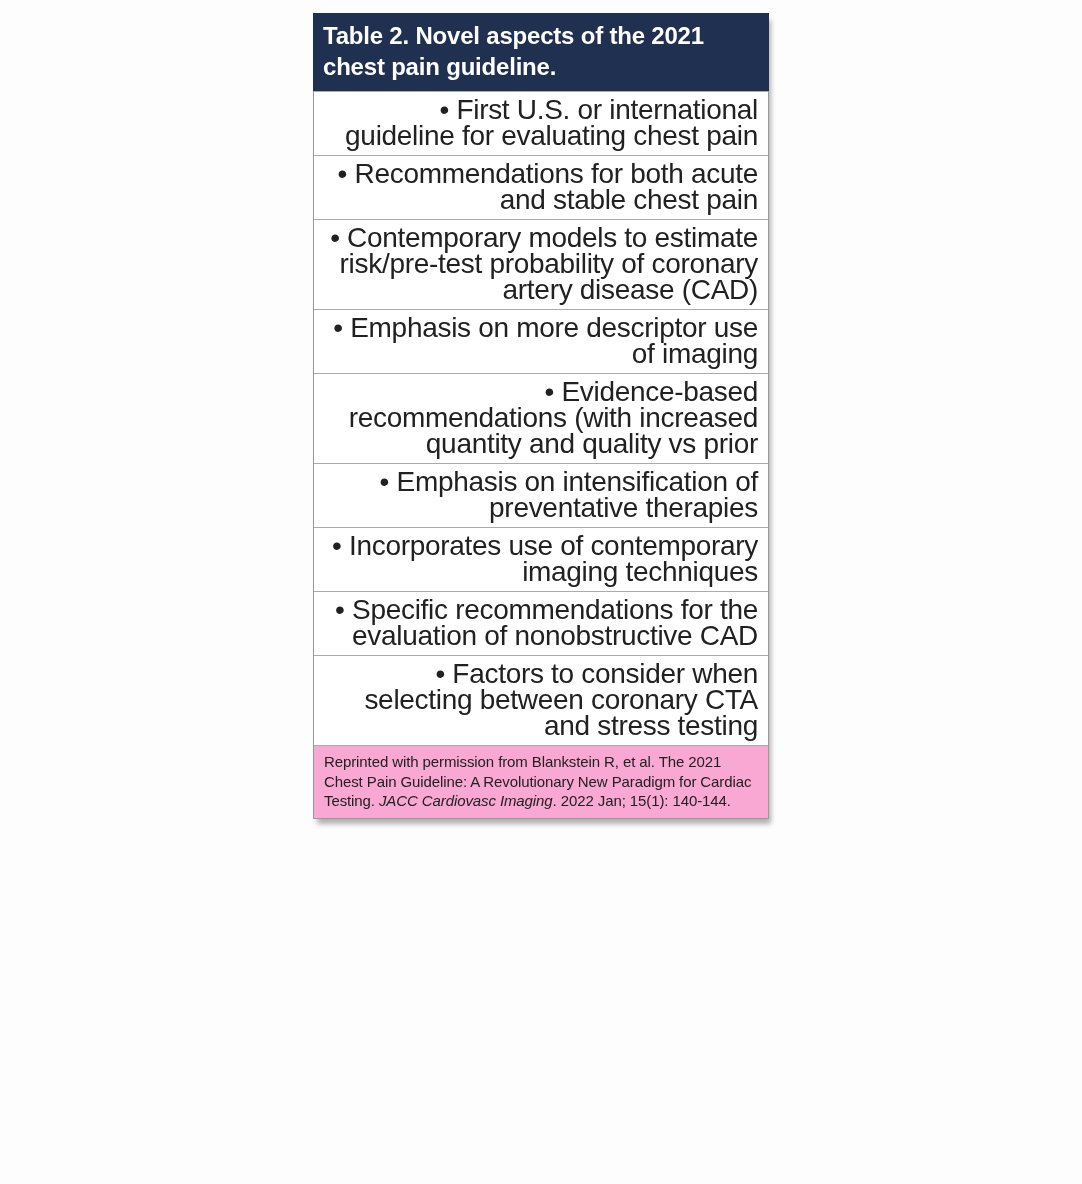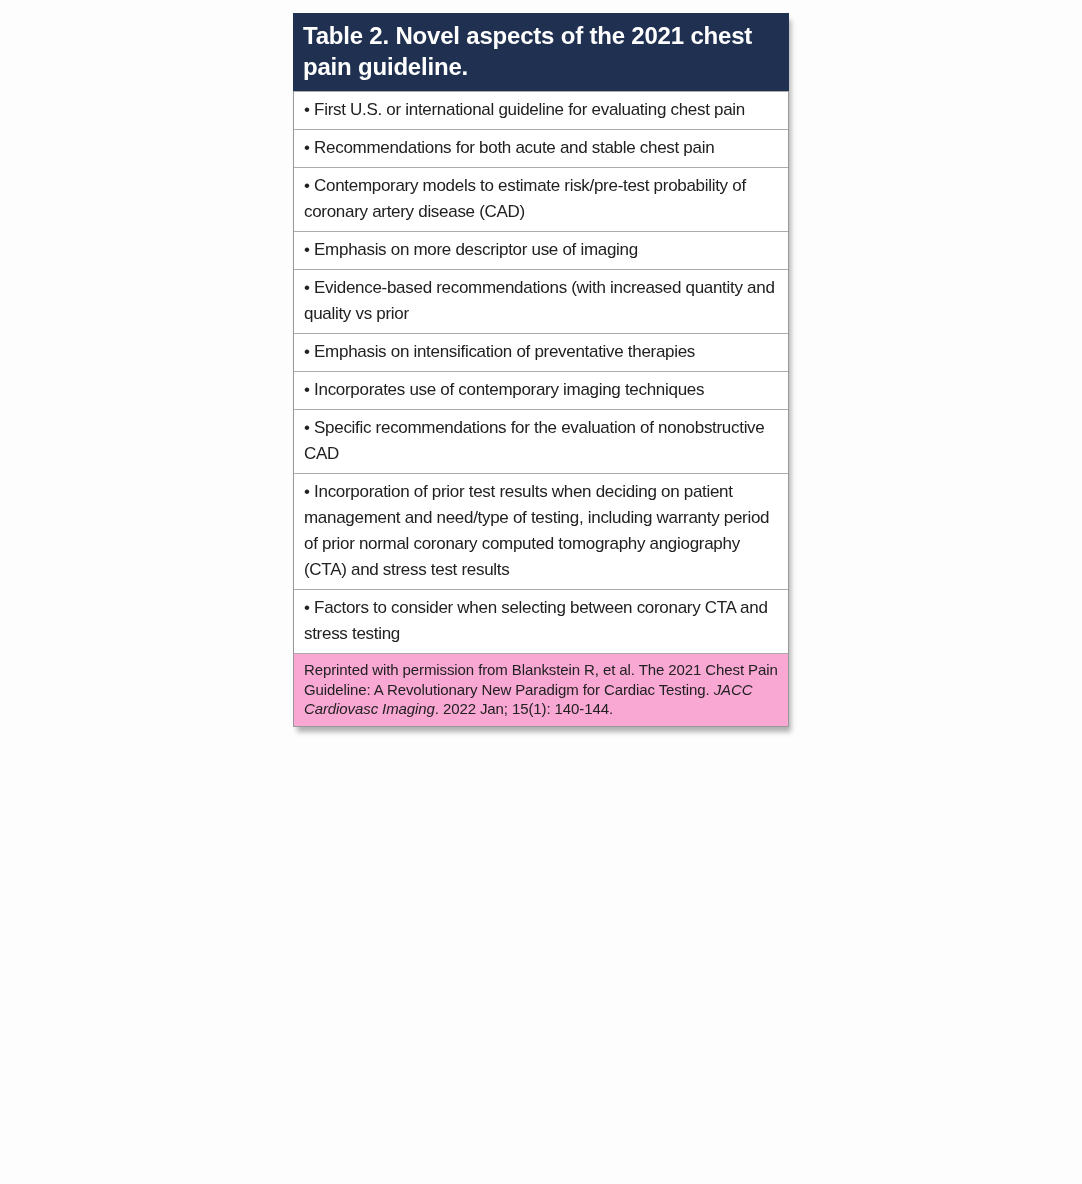--- a/index.html
+++ b/index.html
@@ -16,44 +16,45 @@
     font-family: "Liberation Sans", "DejaVu Sans", sans-serif;
   }
   .page {
     width: 1082px;
     min-height: 1184px;
     margin: 0 auto;
     background: var(--page-bg);
     padding-top: 13px;
   }
   .card {
-    width: 496px;
+    width: 456px;
     margin: 0 auto;
     background: #ffffff;
     border: 1px solid var(--border);
     box-shadow: 3px 6px 5px -1px rgba(0,0,0,0.30);
   }
   .card-header {
     background: var(--header-bg);
     color: var(--header-text);
     font-size: 24px;
     font-weight: bold;
     line-height: 31px;
     padding: 7px 10px 9px 10px;
     letter-spacing: -0.2px;
     margin: -1px -1px 0 -1px; 
   }
   .row {
     color: var(--body-text);
-    font-size: 17px;
+    font-size: 28px;
     line-height: 26px;
     letter-spacing: -0.3px;
     padding: 5px 10px 6px 10px;
     border-top: 1px solid var(--row-divider);
     background: #ffffff;
+    text-align: right;
   }
   .row:first-of-type { border-top: none; }
   .footer {
     color: var(--body-text);
     font-size: 15px;
     line-height: 19.5px;
     letter-spacing: -0.1px;
     padding: 6px 10px 7px 10px;
     border-top: 1px solid var(--row-divider);
     background: #f9a8d4;
@@ -69,19 +70,18 @@
     <div class="card-header">Table 2. Novel aspects of the 2021 chest pain guideline.</div>
 
     <div class="row">• First U.S. or international guideline for evaluating chest pain</div>
     <div class="row">• Recommendations for both acute and stable chest pain</div>
     <div class="row">• Contemporary models to estimate risk/pre-test probability of coronary artery disease (CAD)</div>
     <div class="row">• Emphasis on more descriptor use of imaging</div>
     <div class="row">• Evidence-based recommendations (with increased quantity and quality vs prior</div>
     <div class="row">• Emphasis on intensification of preventative therapies</div>
     <div class="row">• Incorporates use of contemporary imaging techniques</div>
     <div class="row">• Specific recommendations for the evaluation of nonobstructive CAD</div>
-    <div class="row">• Incorporation of prior test results when deciding on patient management and need/type of testing, including warranty period of prior normal coronary computed tomography angiography (CTA) and stress test results</div>
     <div class="row">• Factors to consider when selecting between coronary CTA and stress testing</div>
 
     <div class="footer"><span>Reprinted with permission from Blankstein R, et al. The 2021 Chest Pain Guideline: A Revolutionary New Paradigm for Cardiac Testing. </span><em>JACC Cardiovasc Imaging</em><span>. 2022 Jan; 15(1): 140-144.</span></div>
 
   </div>
 </div>
 
 </body></html>

